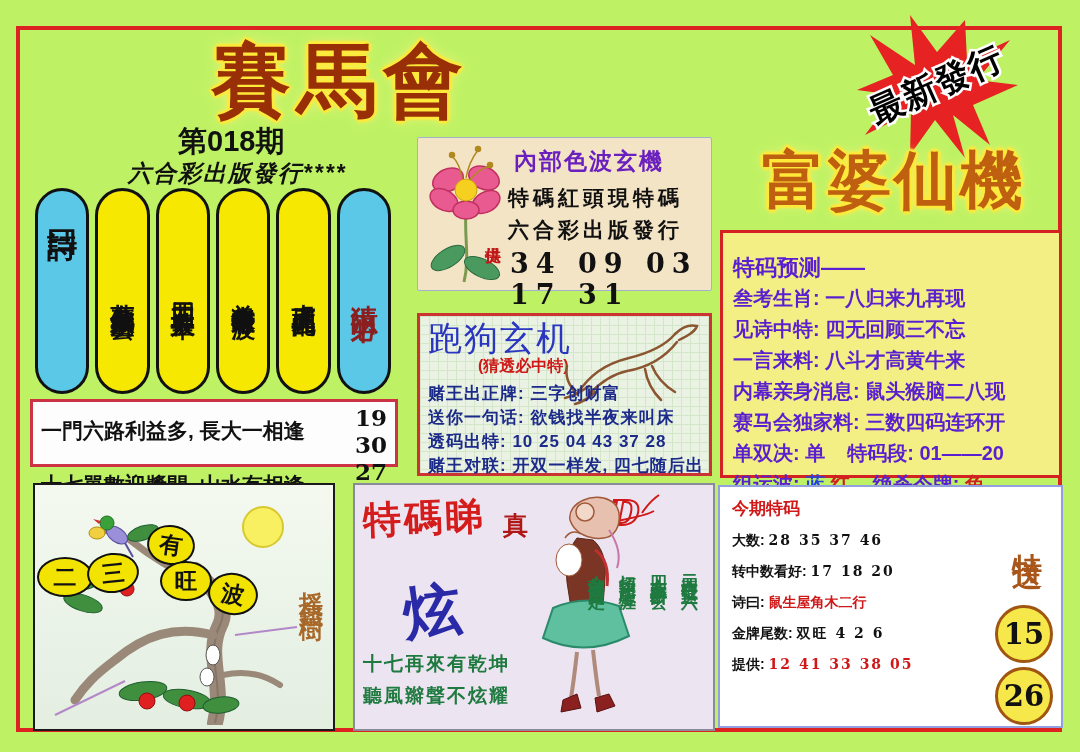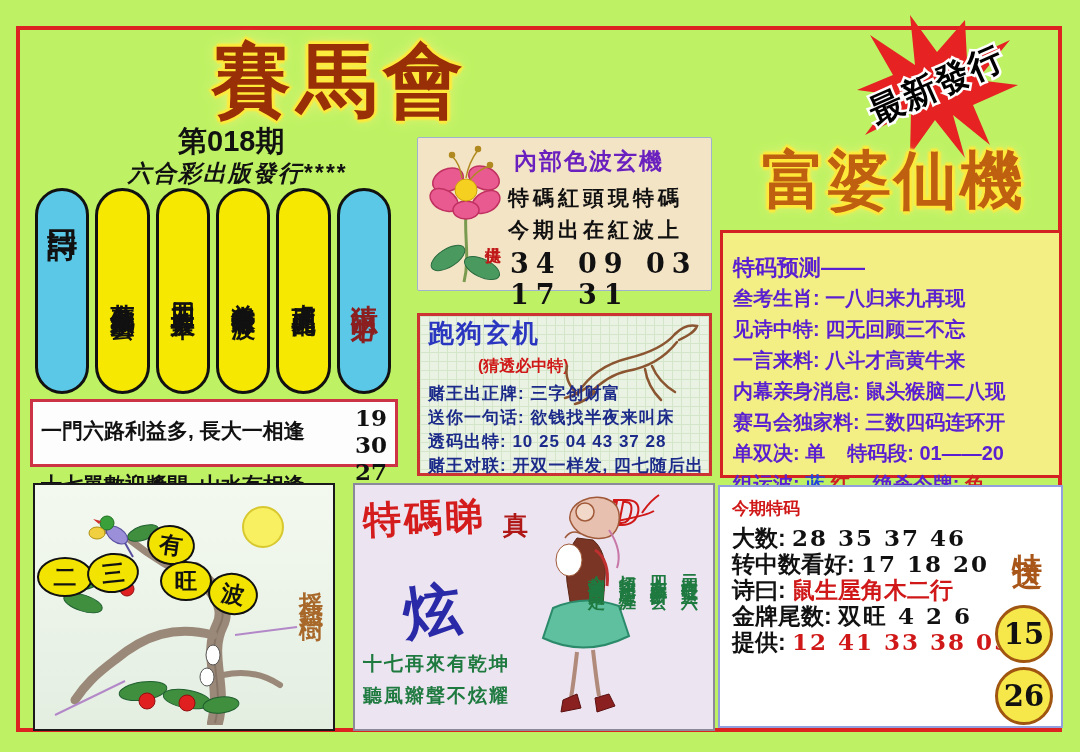--- a/index.html
+++ b/index.html
@@ -46,21 +46,21 @@
   #flower-l2{position:absolute;left:90px;top:78px;font-size:21px;font-weight:bold;color:#111;letter-spacing:4px;}
   #flower-provide{position:absolute;left:64px;top:96px;writing-mode:vertical-rl;font-size:16px;font-weight:bold;color:#c01818;}
   #flower-nums{position:absolute;left:92px;top:110px;font-size:27px;font-weight:bold;
                font-family:"DejaVu Serif",serif;color:#111;letter-spacing:7px;}
 
   
   #dogbox{left:417px;top:313px;width:295px;height:163px;border:3px solid #cc3333;box-sizing:border-box;
           background-color:#eaf3e3;
           background-image:linear-gradient(#d3e6c9 1px,transparent 1px),linear-gradient(90deg,#d3e6c9 1px,transparent 1px);
           background-size:9px 9px;}
-  #dog-title{position:absolute;left:8px;top:0px;font-size:26px;font-weight:bold;color:#2a35c0;letter-spacing:2px;}
+  #dog-title{position:absolute;left:8px;top:0px;font-size:34px;font-weight:normal;color:#2a35c0;letter-spacing:2px;}
   #dog-sub{position:absolute;left:58px;top:40px;font-size:16px;font-weight:bold;color:#d01818;}
   .dog-line{position:absolute;left:8px;font-size:17px;font-weight:bold;color:#1c2a8a;letter-spacing:1px;}
 
   
   #brand{left:722px;top:138px;width:344px;text-align:center;font-size:63px;font-weight:bold;
     font-family:"DejaVu Serif",serif;color:#bf5f10;letter-spacing:3px;
     text-shadow:-3px 0 2px #ffe93a,3px 0 2px #ffe93a,0 -3px 2px #ffe93a,0 3px 2px #ffe93a,0 0 12px #fff27a;}
 
   
   #predict{left:720px;top:230px;width:342px;height:248px;border:3px solid #d42222;background:#f3ef85;
@@ -77,21 +77,21 @@
               letter-spacing:3px;transform:rotate(-2deg);}
   #peek-truth{position:absolute;left:148px;top:24px;font-size:25px;font-weight:bold;color:#b01818;}
   #peek-xuan{position:absolute;left:48px;top:88px;font-size:58px;font-weight:bold;color:#2a2aa8;transform:rotate(-8deg);}
   .peek-left{position:absolute;left:8px;font-size:19px;font-weight:bold;color:#1f7a40;letter-spacing:2px;}
   #peek-cols{position:absolute;right:12px;top:76px;height:158px;display:flex;flex-direction:row-reverse;gap:8px;}
   #peek-cols .col{writing-mode:vertical-rl;font-size:17px;font-weight:bold;color:#1f7a40;letter-spacing:3px;}
 
   
   #special{left:718px;top:485px;width:345px;height:243px;border:2px solid #93a0e0;background:#fff;box-sizing:border-box;}
   #special .rows{position:absolute;left:12px;top:6px;width:250px;}
-  #special .srow{font-size:23px;font-weight:bold;color:#111;line-height:26px;white-space:nowrap;}
+  #special .srow{font-size:14px;font-weight:bold;color:#111;line-height:31px;white-space:nowrap;}
   #special .stitle{font-size:17px;font-weight:bold;color:#d01818;line-height:32px;}
   #special .sval{font-family:"DejaVu Serif",serif;letter-spacing:2px;}
   #special .redval{color:#d01818;}
   #special-side{position:absolute;right:14px;top:42px;writing-mode:vertical-rl;font-size:30px;font-weight:bold;
                 color:#a8561a;letter-spacing:8px;}
   .circle{position:absolute;right:8px;width:52px;height:52px;border:3px solid #a05510;border-radius:50%;
           background:#f6e84a;display:flex;align-items:center;justify-content:center;
           font-family:"DejaVu Serif",serif;font-size:29px;font-weight:bold;color:#111;}
 </style>
 </head>
@@ -202,21 +202,21 @@
         <path d="M46,36 C48,24 52,16 58,8"></path>
           <circle cx="58" cy="7" r="2.5" fill="#b08a20"></circle>
         <path d="M42,36 C40,26 38,20 32,14"></path>
           <circle cx="32" cy="13" r="2.5" fill="#b08a20"></circle>
         <path d="M50,38 C56,30 62,26 70,24"></path>
           <circle cx="70" cy="23" r="2.5" fill="#b08a20"></circle>
       </g>
     </svg>
     <div id="flower-title">內部色波玄機</div>
     <div id="flower-l1">特碼紅頭現特碼</div>
-    <div id="flower-l2">今期出在紅波上</div>
+    <div id="flower-l2">六合彩出版發行</div>
     <div id="flower-provide">提供</div>
     <div id="flower-nums">34 09 03 17 31</div>
   </div>
 
   <div id="dogbox" class="abs">
     <div id="dog-title">跑狗玄机</div>
     <div id="dog-sub">(猜透必中特)</div>
     <svg class="abs" style="right:2px;top:2px;" width="148" height="88" viewBox="0 0 148 88">
       <g fill="none" stroke="#8a5530" stroke-width="2.5" stroke-linecap="round">
         <path d="M18,76 C30,58 45,46 70,40 C90,35 106,28 116,16"></path>

